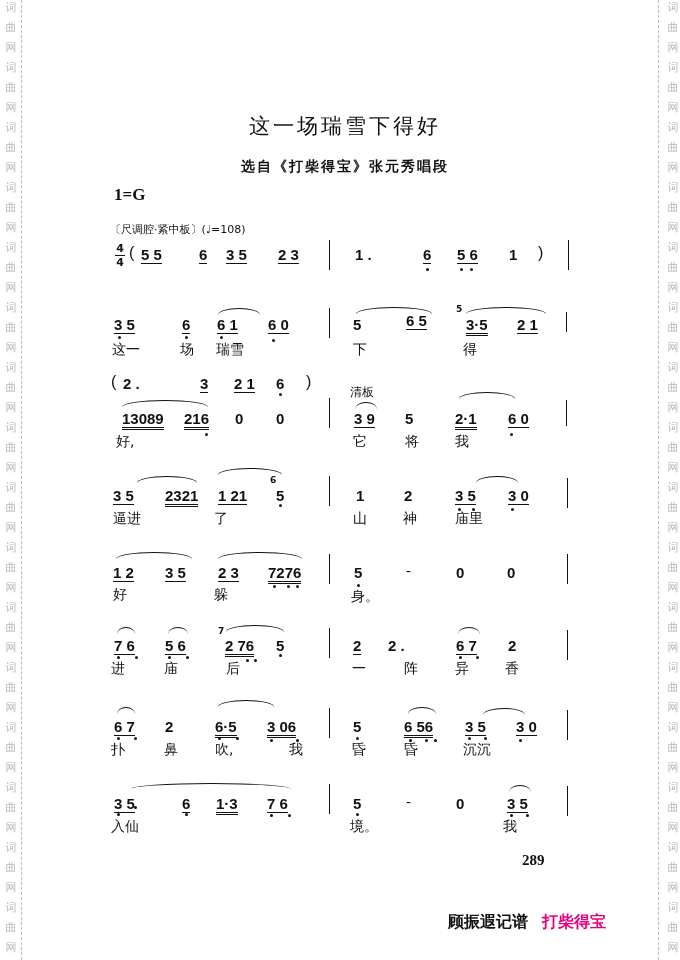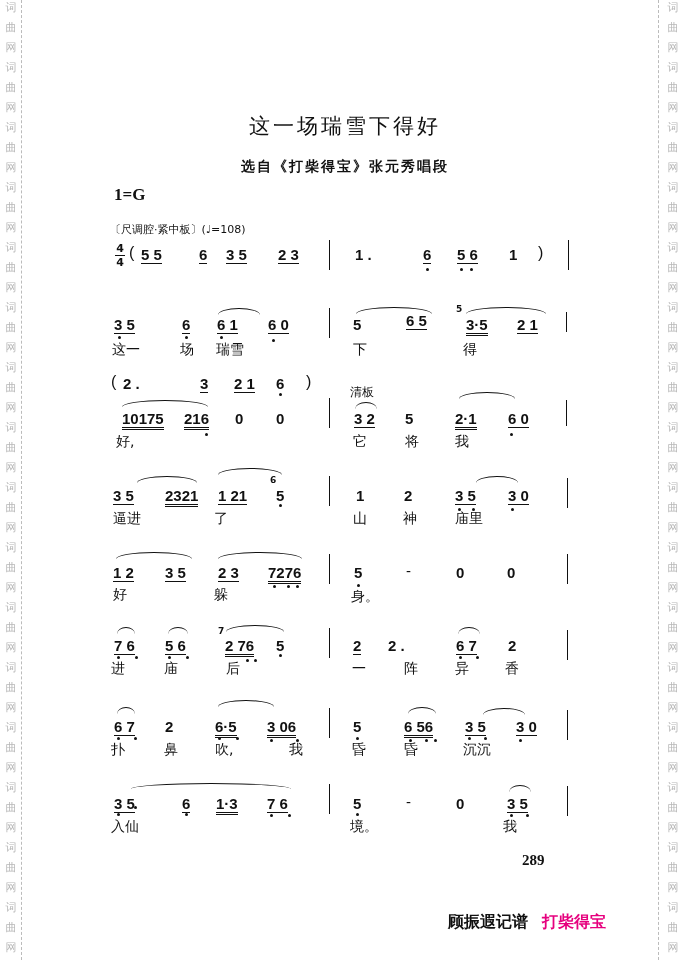--- a/index.html
+++ b/index.html
@@ -136,28 +136,28 @@
   <span class="note" style="left:123px;top:375px">2 .</span>
   <span class="note ul1" style="left:200px;top:375px">3</span>
   <span class="note ul1" style="left:234px;top:375px">2 1</span>
   <span class="note" style="left:276px;top:375px">6</span>
   <span class="note" style="left:306px;top:373px;font-weight:normal;font-size:16px">)</span>
   <div class="dot" style="left:279px;top:393px"></div>
 </div>
 
 <div>
   <div class="slur" style="left:122px;top:400px;width:86px"></div>
-  <span class="note ul2" style="left:122px;top:410px">10175</span>
+  <span class="note ul2" style="left:122px;top:410px">13089</span>
   <span class="note ul2" style="left:184px;top:410px">216</span>
   <span class="note" style="left:235px;top:410px">0</span>
   <span class="note" style="left:276px;top:410px">0</span>
   <div class="bl" style="left:329px;top:398px;height:30px"></div>
   <span class="small" style="left:350px;top:384px;font-weight:normal;font-size:12px">清板</span>
   <div class="slur" style="left:355px;top:402px;width:22px"></div>
-  <span class="note ul1" style="left:354px;top:410px">3 2</span>
+  <span class="note ul1" style="left:354px;top:410px">3 9</span>
   <span class="note" style="left:405px;top:410px">5</span>
   <div class="slur" style="left:459px;top:392px;width:56px"></div>
   <span class="note ul2" style="left:455px;top:410px">2·1</span>
   <span class="note ul1" style="left:508px;top:410px">6 0</span>
   <div class="bl" style="left:566px;top:400px;height:26px"></div>
   <div class="dot" style="left:205px;top:433px"></div>
   <div class="dot" style="left:510px;top:433px"></div>
   <span class="lyr" style="left:116px;top:433px">好,</span>
   <span class="lyr" style="left:353px;top:433px">它</span>
   <span class="lyr" style="left:405px;top:433px">将</span>

